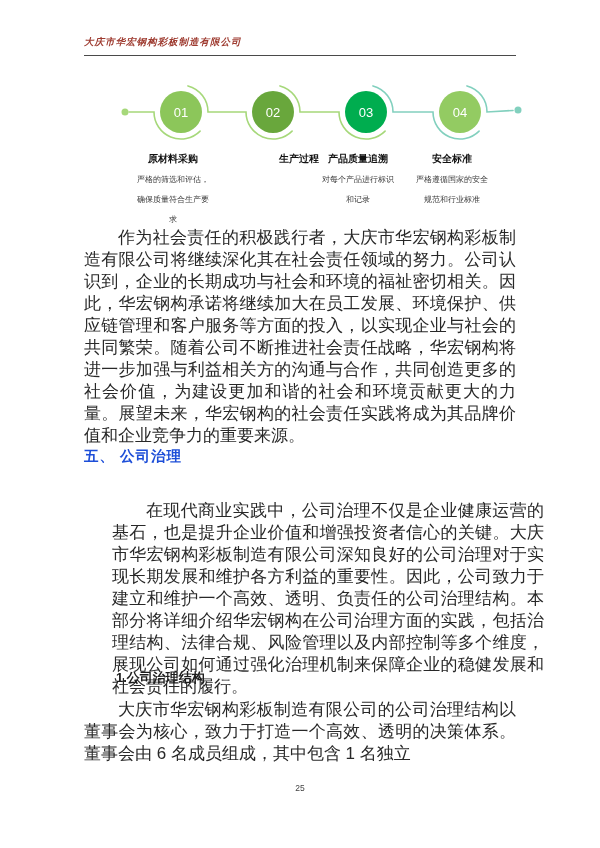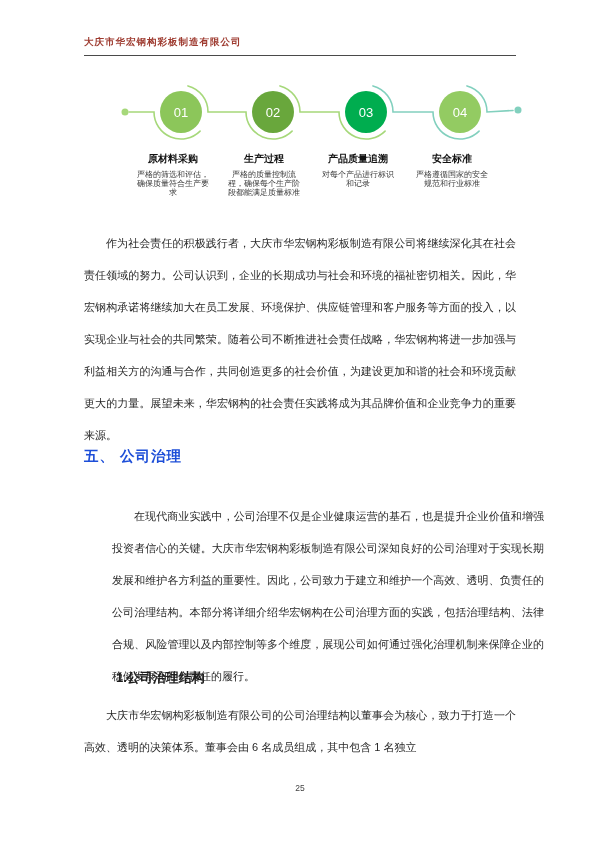--- a/index.html
+++ b/index.html
@@ -5,36 +5,36 @@
   html,body{margin:0;padding:0;background:#ffffff;}
   body{
     width:600px;height:848px;position:relative;overflow:hidden;
     font-family:"Liberation Sans",sans-serif;
     -webkit-font-smoothing:antialiased;
   }
   .abs{position:absolute;}
   
   .doc-header{
     left:84px;top:36px;width:432px;
-    font-size:9.5px;letter-spacing:1px;color:#9e3b30;font-weight:600;
+    font-size:9.5px;letter-spacing:1px;color:#9e3b30;font-weight:600;font-style:italic;
   }
   .header-rule{
     left:84px;top:55px;width:432px;height:0;border-top:1.2px solid #4a4a4a;
   }
   
   .diagram{left:92px;top:80px;width:432px;height:72px;}
   .diagram svg{display:block;}
   .step-labels{left:84px;top:152px;width:432px;height:76px;}
   .step-col{position:absolute;top:0;width:96px;text-align:center;}
   .step-title{font-size:10px;font-weight:bold;color:#111111;margin:0 0 4px 0;}
-  .step-desc{font-size:8px;line-height:9px;color:#3a3a3a;margin:0;padding:0 11px;}
+  .step-desc{font-size:8px;line-height:20px;color:#3a3a3a;margin:0;padding:0 11px;}
   
   .para{
     left:84px;width:432px;margin:0;
-    font-size:11px;line-height:32px;color:#282828;
+    font-size:17px;line-height:22px;color:#282828;
     text-align:justify;text-justify:inter-character;text-indent:2em;
   }
   .section-heading{
     left:84px;top:447px;width:432px;margin:0;
     font-size:14.5px;font-weight:bold;color:#1d4ed8;letter-spacing:1px;
   }
   .sub-heading{
     left:116px;top:669px;width:400px;margin:0;
     font-size:13px;font-weight:bold;color:#1c1c1c;
   }
@@ -74,23 +74,22 @@
     <text x="274" y="36.5" text-anchor="middle" font-size="13" fill="#ffffff">03</text>
     <text x="368" y="36.5" text-anchor="middle" font-size="13" fill="#ffffff">04</text>
   </svg>
 </div>
 
 <div class="abs step-labels">
   <div class="step-col" style="left:41px;">
     <div class="step-title">原材料采购</div>
     <div class="step-desc">严格的筛选和评估，确保质量符合生产要求</div>
   </div>
-  <div class="step-col" style="left:132px;">
+  <div class="step-col" style="left:139px;text-align:right;">
     <div class="step-title">生产过程</div>
-    <div class="step-desc">严格的质量控制流程，确保每个生产阶段都能满足质量标准</div>
   </div>
   <div class="step-col" style="left:226px;">
     <div class="step-title">产品质量追溯</div>
     <div class="step-desc">对每个产品进行标识和记录</div>
   </div>
   <div class="step-col" style="left:320px;">
     <div class="step-title">安全标准</div>
     <div class="step-desc">严格遵循国家的安全规范和行业标准</div>
   </div>
 </div>

